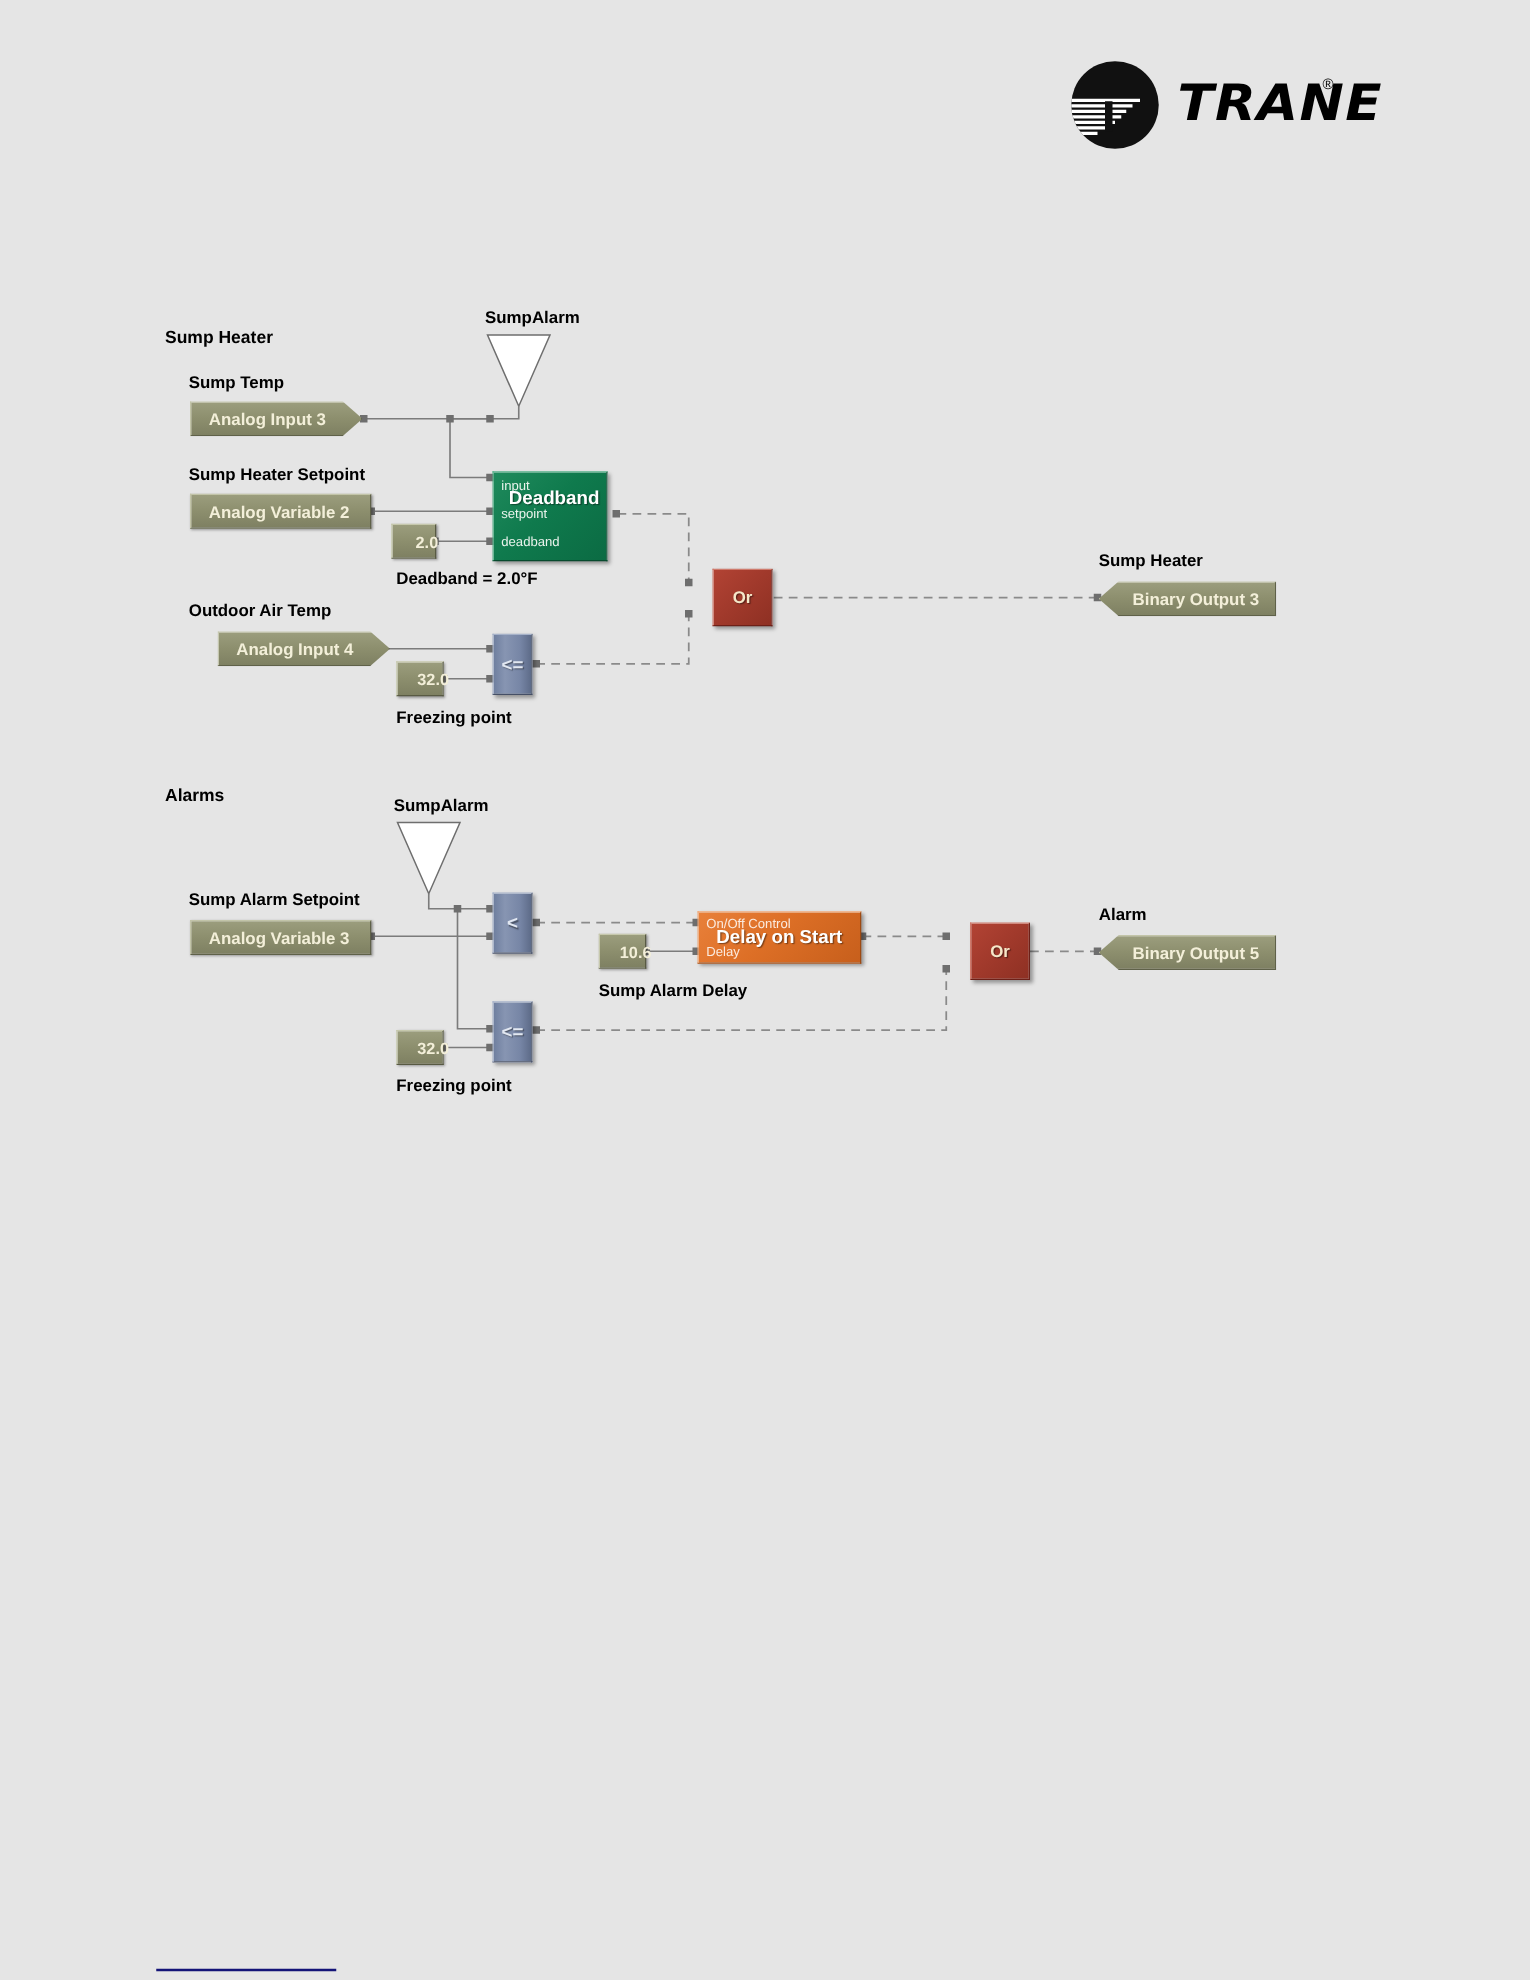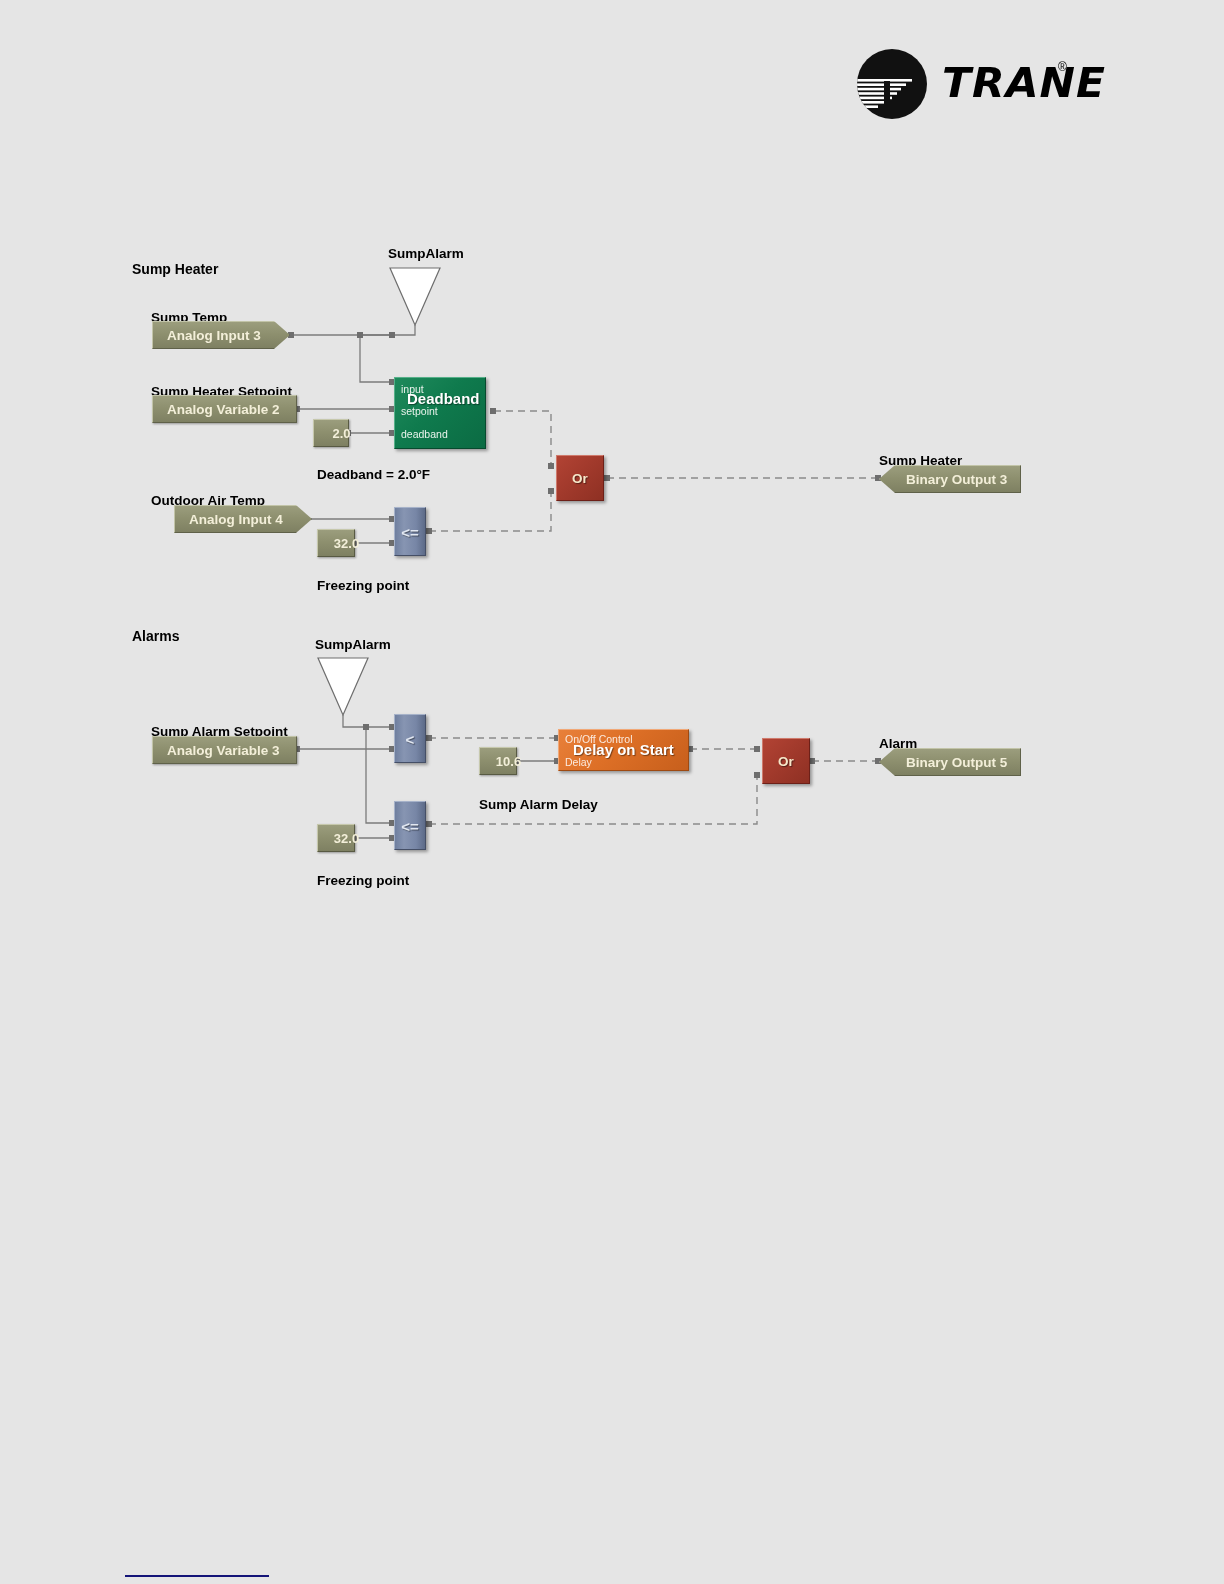--- a/index.html
+++ b/index.html
@@ -74,21 +74,20 @@
     color: #000000;
     white-space: nowrap;
   }
   .caption {
     position: absolute;
     font-family: "Liberation Sans", sans-serif;
     font-size: 13.5px;
     font-weight: bold;
     color: #000000;
     white-space: nowrap;
-    margin-top: 12px;
   }
   .tag-label {
     position: absolute;
     font-family: "Liberation Sans", sans-serif;
     font-size: 13.5px;
     font-weight: bold;
     color: #000000;
     white-space: nowrap;
   }
 
@@ -172,20 +171,21 @@
     border-left: 1px solid #f1a877;
     border-right: 1px solid #9e4a12 ;
     border-bottom: 1px solid #9e4a12;
   }
   .fn-red {
     background: linear-gradient(135deg, #b24334 0%, #a23a2c 45%, #8e3023 100%);
     border-top: 1px solid #cf7a6c;
     border-left: 1px solid #cf7a6c;
     border-right: 1px solid #6d2018;
     border-bottom: 1px solid #6d2018;
+    margin-left: 14px;
   }
   .fn-blue {
     background: linear-gradient(to right, #6f7f9f 0%, #8795b2 30%, #7786a6 70%, #5d6b88 100%);
     border-top: 1px solid #a6b2c9;
     border-left: 1px solid #a6b2c9;
     border-right: 1px solid #454f66;
     border-bottom: 1px solid #454f66;
   }
   .fn-title {
     position: absolute;

